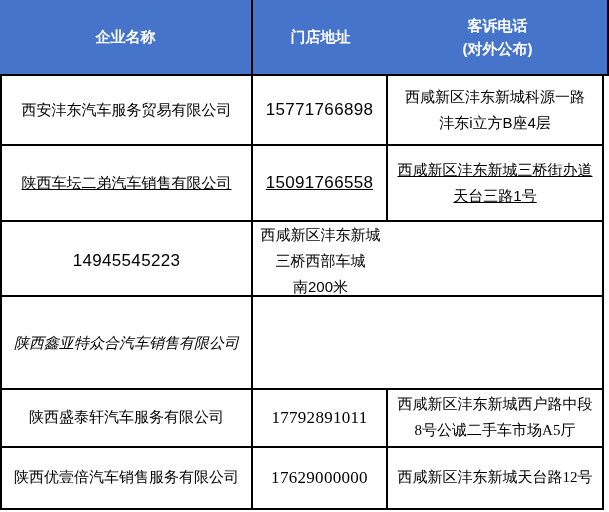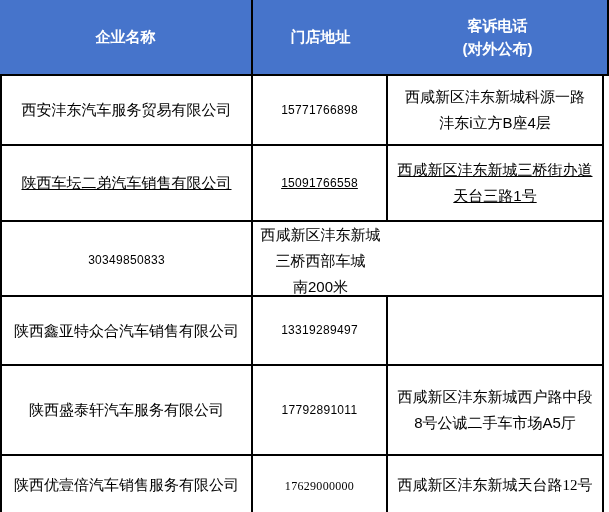--- a/index.html
+++ b/index.html
@@ -49,37 +49,37 @@
   }
   .row {
     display: grid;
     grid-template-columns: 251px 135px 1fr;
     border-bottom: 2px solid #000;
     box-sizing: border-box;
   }
   .row:nth-child(1) { height: 70px; }
   .row:nth-child(2) { height: 76px; text-decoration: underline; }
   .row:nth-child(3) { height: 75px; }
-  .row:nth-child(4) { height: 69px; }
-  .row:nth-child(5) { height: 90px; }
+  .row:nth-child(4) { height: 93px; font-style: italic; }
+  .row:nth-child(5) { height: 58px; font-family: Liberation Serif, serif; }
   .row:nth-child(6) { height: 62px; font-family: Liberation Serif, serif; }
   .cell {
     display: flex;
     align-items: center;
     justify-content: center;
     text-align: center;
     color: #000000;
     font-size: 15px;
     line-height: 1.72;
     white-space: pre-line;
     padding: 0 6px;
     box-sizing: border-box;
   }
   .cell.sep { border-right: 2px solid #000; }
-  .cell.phone { font-size: 12px; letter-spacing: 0.3px; text-align: right; }
+  .cell.phone { font-size: 17px; letter-spacing: 0.3px; text-align: right; }
 </style>
 </head>
 <body>
 
 <div class="table-wrap">
 
   <div class="thead">
     <div class="hcell sep">企业名称</div>
     <div class="hcell">门店地址</div>
     <div class="hcell sep">客诉电话
@@ -96,28 +96,27 @@
     </div>
 
     <div class="row">
       <div class="cell sep">陕西车坛二弟汽车销售有限公司</div>
       <div class="cell sep phone">15091766558</div>
       <div class="cell">西咸新区沣东新城三桥街办道
 天台三路1号</div>
     </div>
 
     <div class="row">
-      <div class="cell sep phone">30349850833</div>
+      <div class="cell sep phone">14945545223</div>
       <div class="cell">西咸新区沣东新城三桥西部车城
 南200米</div>
     </div>
 
     <div class="row">
       <div class="cell sep">陕西鑫亚特众合汽车销售有限公司</div>
-      <div class="cell sep phone">13319289497</div>
     </div>
 
     <div class="row">
       <div class="cell sep">陕西盛泰轩汽车服务有限公司</div>
       <div class="cell sep phone">17792891011</div>
       <div class="cell">西咸新区沣东新城西户路中段
 8号公诚二手车市场A5厅</div>
     </div>
 
     <div class="row">

